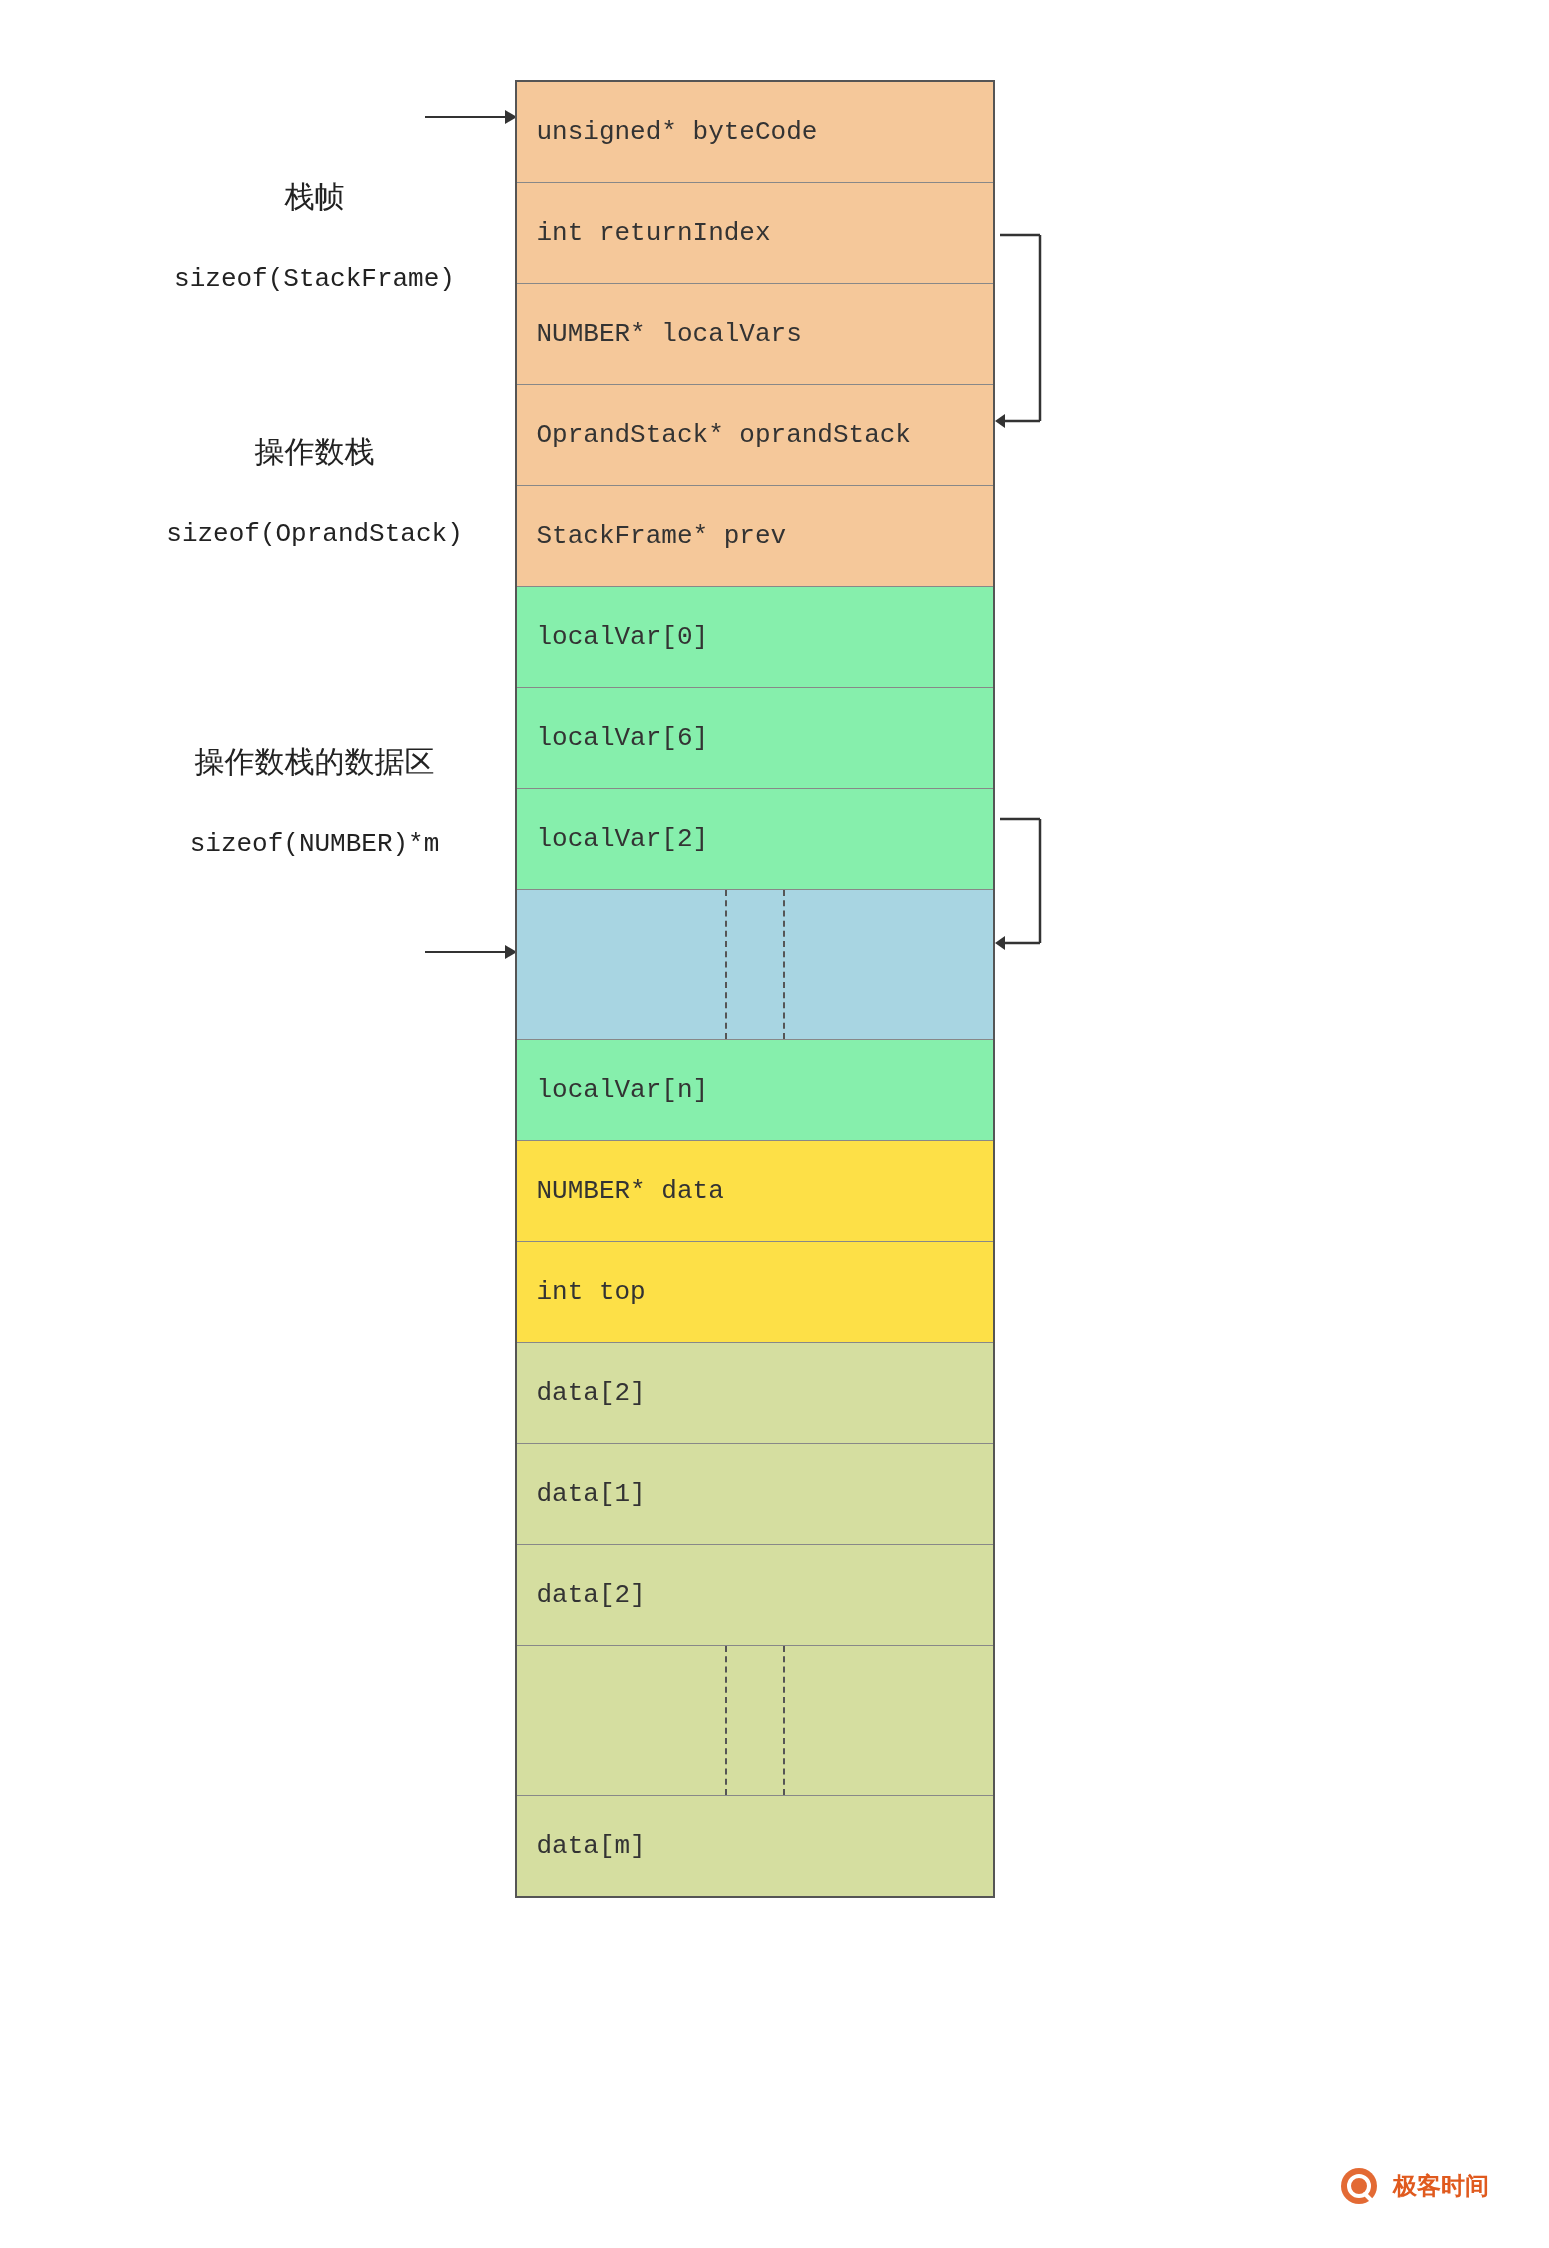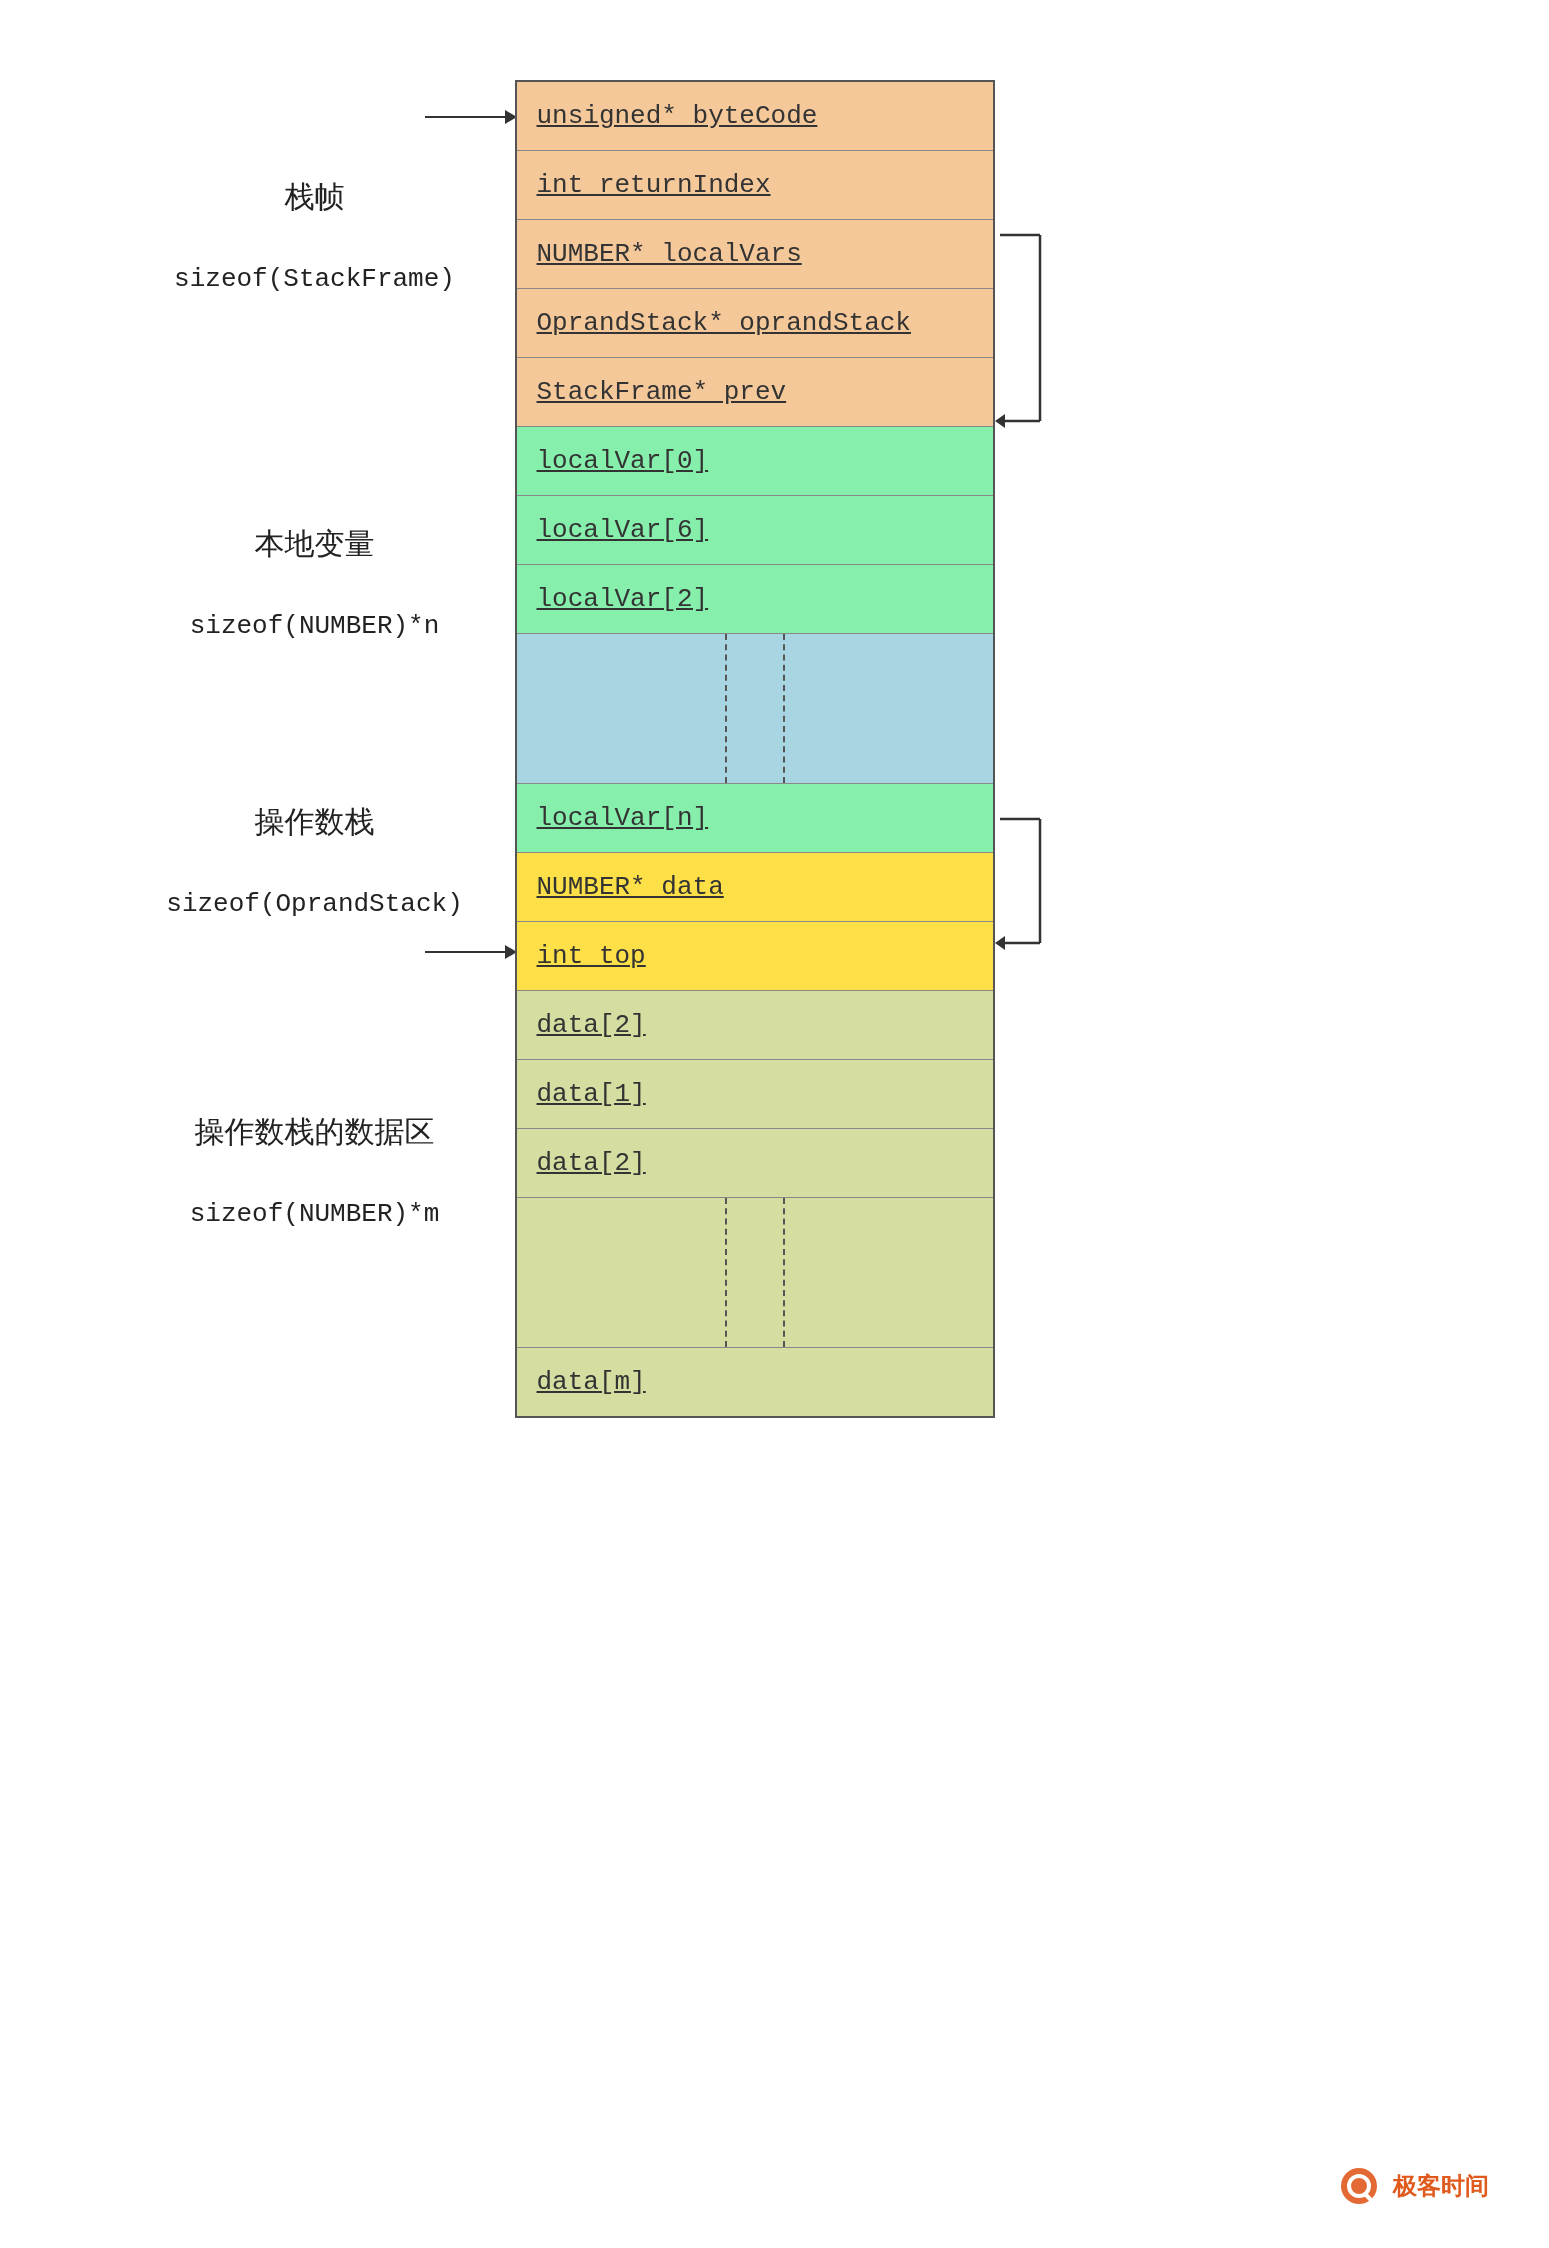--- a/index.html
+++ b/index.html
@@ -66,27 +66,26 @@
     .boxes-column {
       display: flex;
       flex-direction: column;
       width: 480px;
       border: 2px solid #555;
       position: relative;
     }
 
     .box {
       width: 100%;
-      padding: 19px 20px;
+      padding: 35px 20px;
       font-family: 'Courier New', Courier, monospace;
       font-size: 26px;
       color: #333;
       border-bottom: 1.5px solid #888;
       position: relative;
-      text-decoration: underline;
     }
 
     .box:last-child {
       border-bottom: none;
     }
 
     
     .orange { background: #f5c89a; }
     .blue { background: #86efac; }
     .purple { background: #fde047; }
@@ -141,24 +140,20 @@
 
 <div class="main-container">
 
   <div class="left-labels">
 
     <div class="label-group" style="height: 310px;">
       <span class="label-cn">栈帧</span>
       <span class="label-en">sizeof(StackFrame)</span>
     </div>
 
-    <div class="label-group" style="height: 355px; margin-top: 15px;">
-      <span class="label-cn">本地变量</span>
-      <span class="label-en">sizeof(NUMBER)*n</span>
-    </div>
 
     <div class="label-group" style="height: 190px; margin-top: 5px;">
       <span class="label-cn">操作数栈</span>
       <span class="label-en">sizeof(OprandStack)</span>
     </div>
 
     <div class="label-group" style="height: 430px; margin-top: 0px;">
       <span class="label-cn">操作数栈的数据区</span>
       <span class="label-en">sizeof(NUMBER)*m</span>
     </div>

